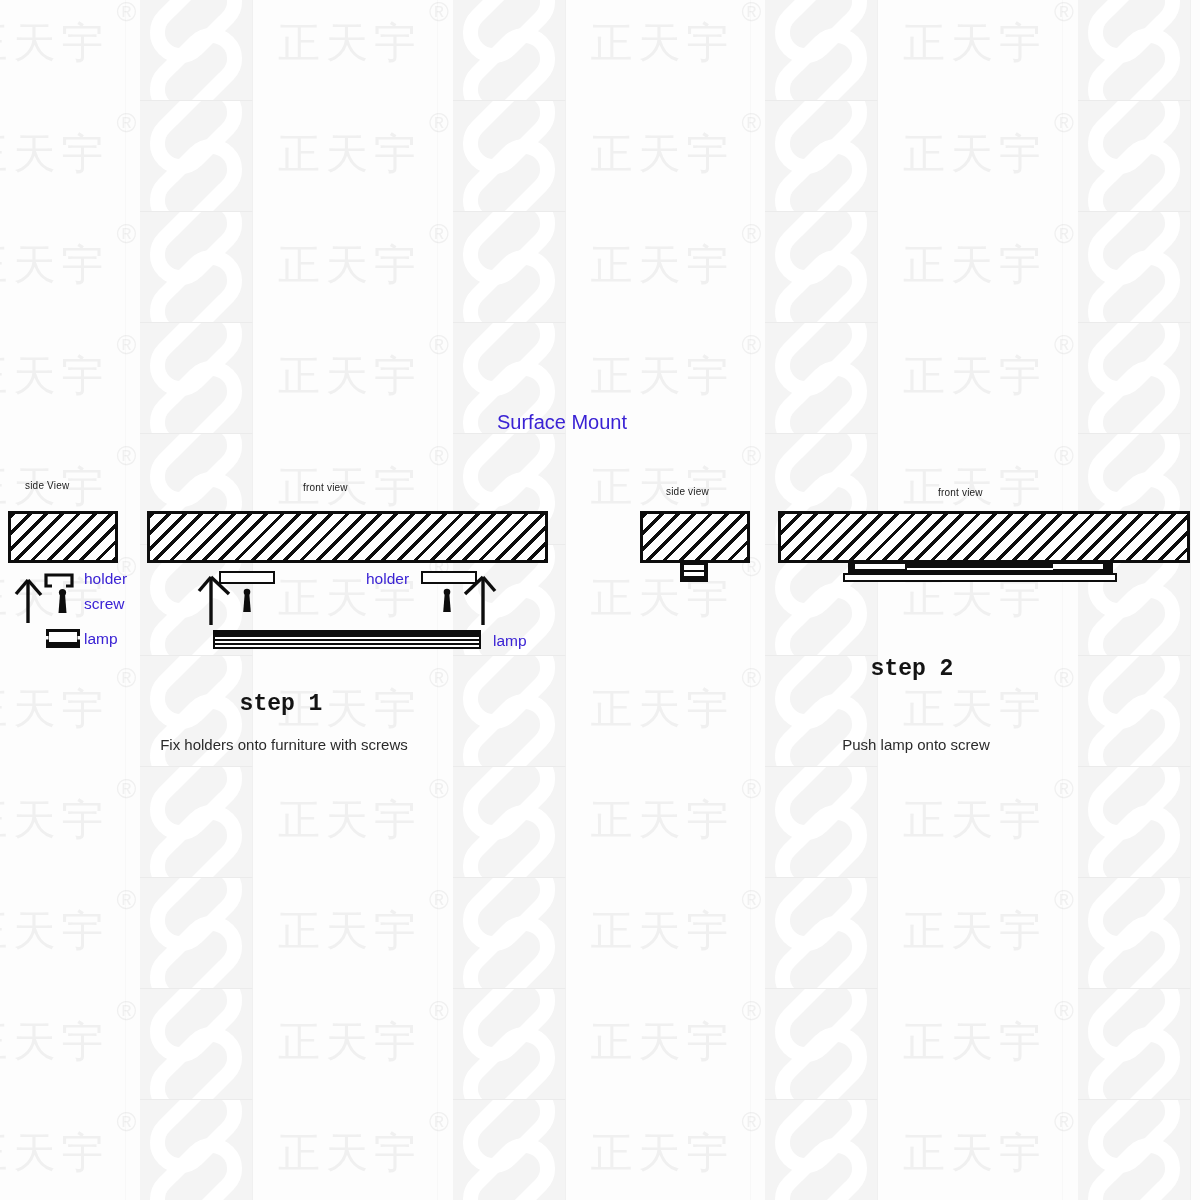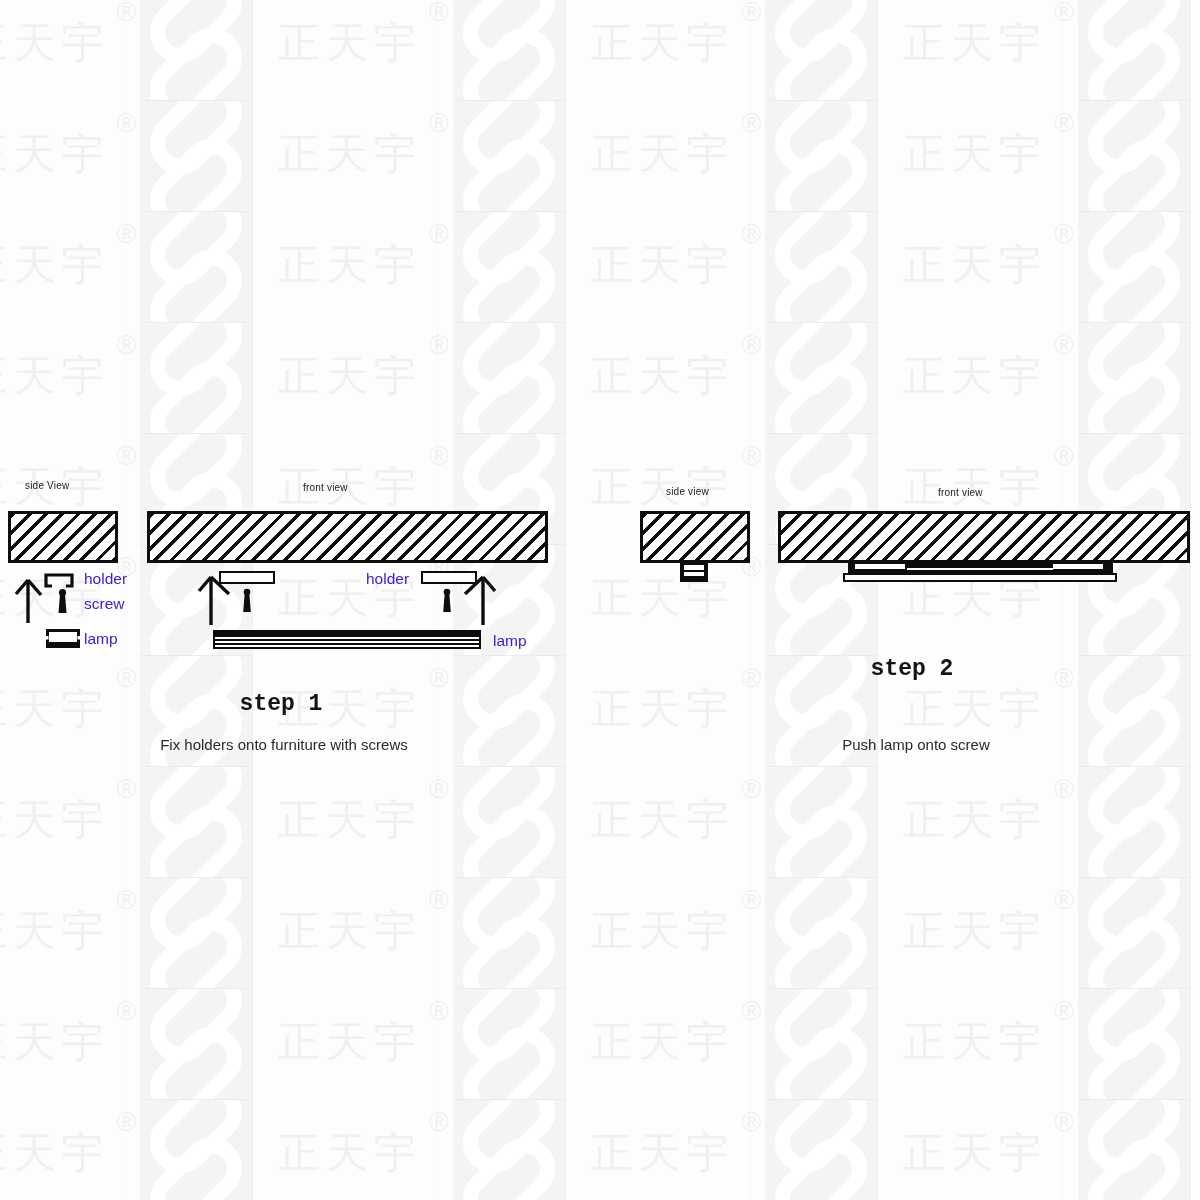--- a/index.html
+++ b/index.html
@@ -460,20 +460,21 @@
       <div class="wm-tile" style="left: 1077.5px; top: 1099px;">
         <div class="wm-band"><svg width="112" height="111" viewBox="0 0 112 111" xmlns="http://www.w3.org/2000/svg">
             <rect x="-23" y="-45" width="46" height="90" rx="23" fill="none" stroke="#ffffff" stroke-width="15" transform="translate(56,27) rotate(45)"></rect>
             <rect x="-23" y="-45" width="46" height="90" rx="23" fill="none" stroke="#ffffff" stroke-width="15" transform="translate(56,84) rotate(45)"></rect>
           </svg></div>
       </div>
     </div>
 
   <div class="diagram">
 
+    <div class="title">Surface Mount</div>
 
     <div class="view-label" style="left:25px;top:480px;">side View</div>
     <div class="hatch" style="left:8px;top:511px;width:110px;height:52px;"></div>
 
     <div class="icon" style="left:12px;top:575px;">
       <svg width="32" height="50" viewBox="0 0 32 50">
         <g stroke="#0d0d0d" stroke-width="3.4" fill="none">
           <path d="M16 48 L16 5"></path>
             <path d="M16 5 L4 19"></path>
             <path d="M16 5 L29 20"></path>

